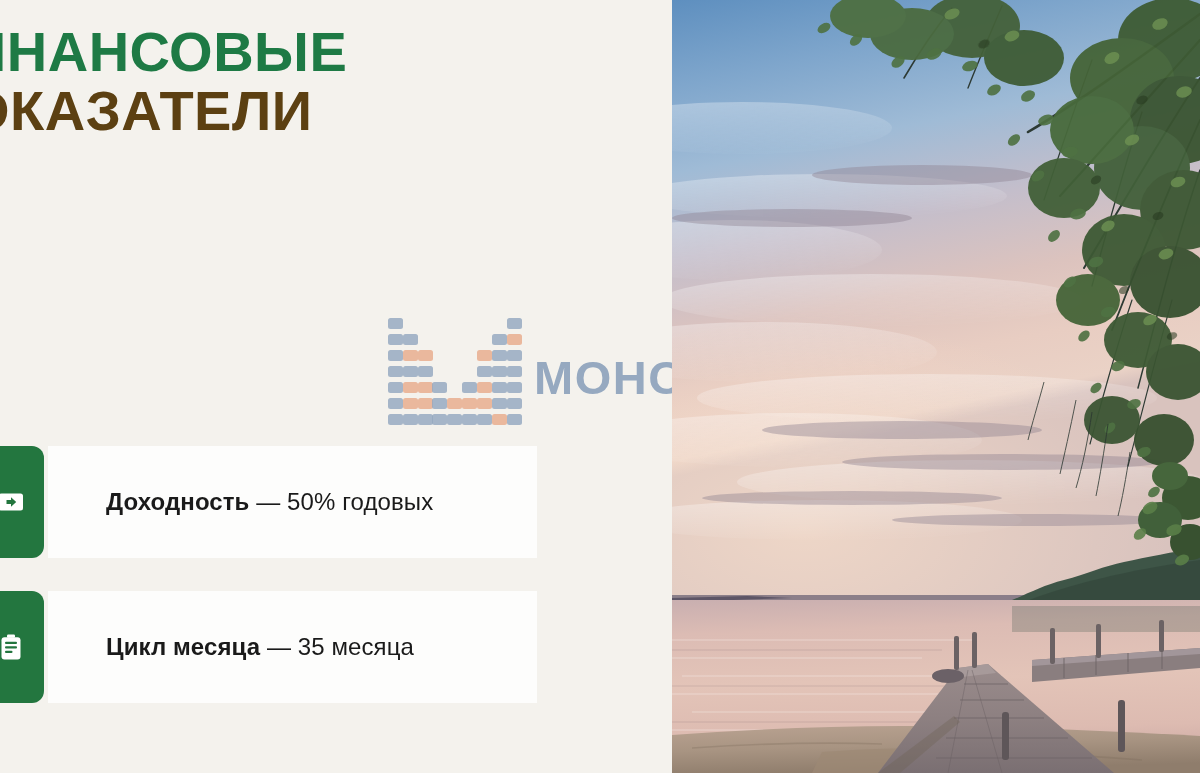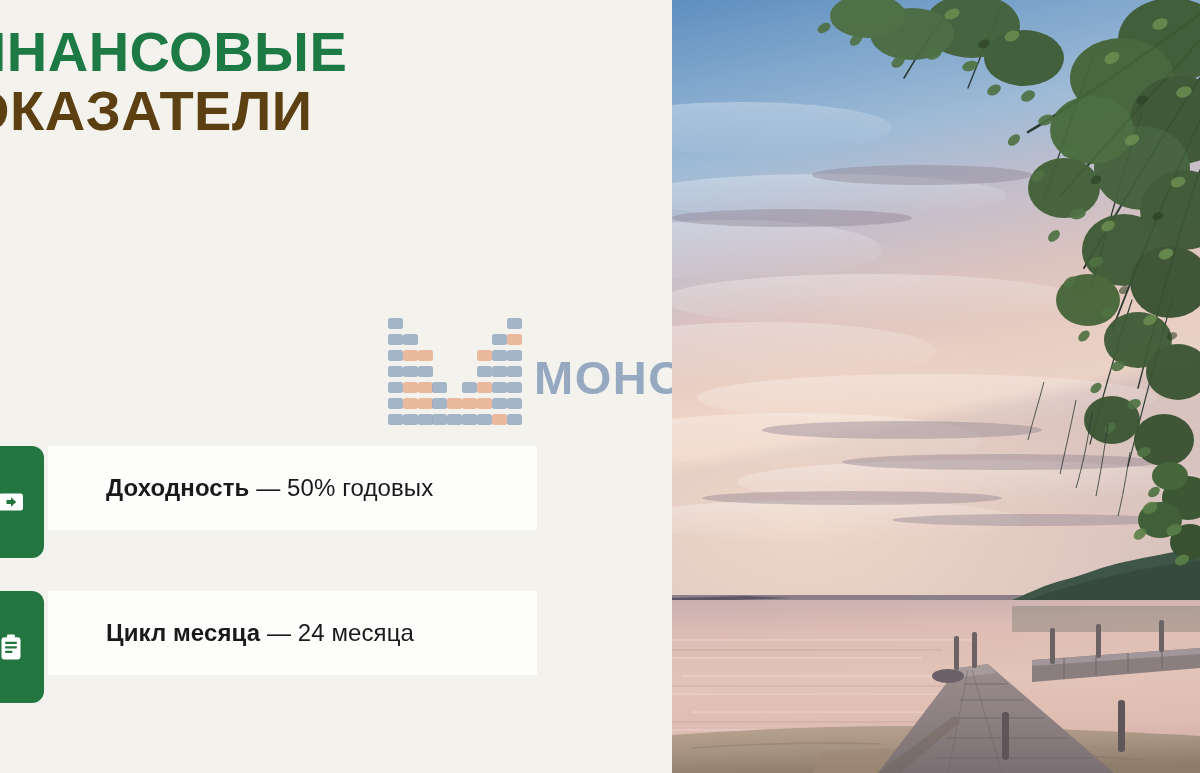--- a/index.html
+++ b/index.html
@@ -86,21 +86,21 @@
     background: #23763F;
     border-radius: 12px;
     flex: 0 0 auto;
     display: flex;
     align-items: center;
     justify-content: center;
     position: relative;
     z-index: 2;
   }
   .feature-card {
-    width: 489px; height: 84px;
+    width: 489px; height: 112px;
     background: #FDFDFC;
     margin-left: 4px;
     display: flex;
     align-items: center;
     flex: 0 0 auto;
   }
   .feature-text {
     font-size: 24px;
     color: #1A1A1A;
     padding-left: 58px;
@@ -203,21 +203,21 @@
         <svg class="badge-icon" width="30" height="30" viewBox="0 0 30 30">
           <rect x="11" y="2.5" width="8" height="3.2" rx="1.2" fill="#FFFFFF"></rect>
           <rect x="5.5" y="5.2" width="19" height="22.3" rx="3" fill="#FFFFFF"></rect>
           <rect x="9" y="9.8" width="12" height="2.2" rx="1" fill="#23763F"></rect>
           <rect x="9" y="14.3" width="12" height="2.2" rx="1" fill="#23763F"></rect>
           <rect x="9" y="18.8" width="7.5" height="2.2" rx="1" fill="#23763F"></rect>
         </svg>
       </div>
       <div class="feature-card">
         <div class="feature-text">
-          <b>Цикл месяца</b><span> — 24 месяца</span>
+          <b>Цикл месяца</b><span> — 35 месяца</span>
         </div>
       </div>
     </div>
 
   </div>
 
   <div id="photo">
     <svg viewBox="0 0 528 773" preserveAspectRatio="xMidYMid slice" aria-hidden="true">
       <defs>
         <linearGradient id="sky" x1="0" y1="0" x2="0.18" y2="1">

